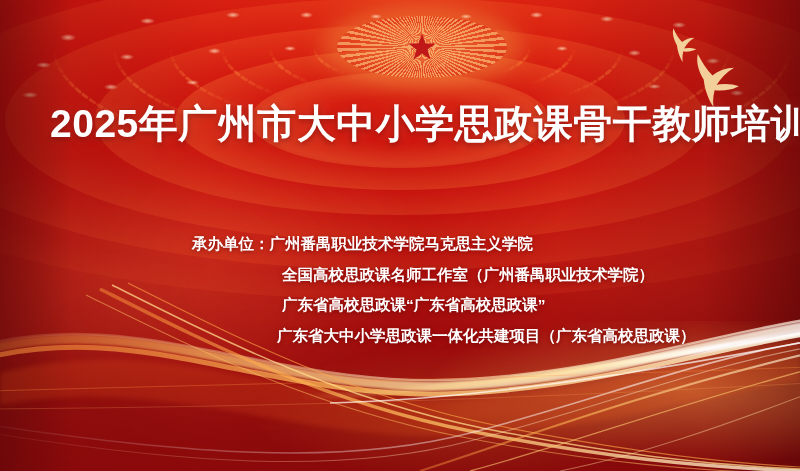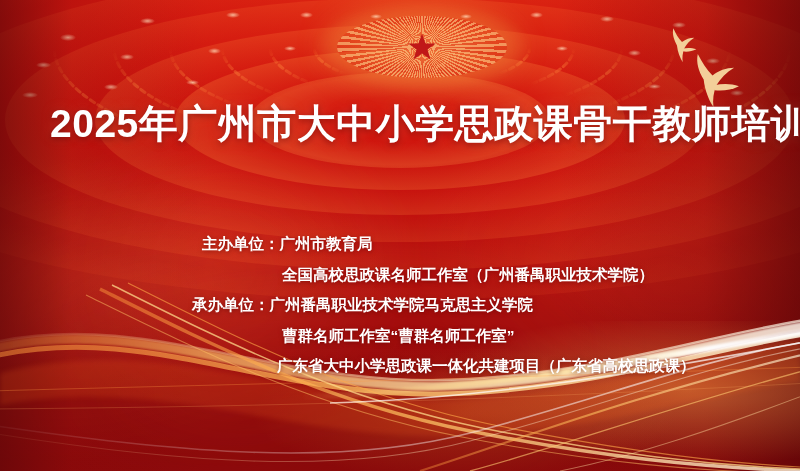--- a/index.html
+++ b/index.html
@@ -284,20 +284,19 @@
     <path d="M470,190 C560,166 670,126 810,88" stroke="#ffca72" stroke-width="1.3" fill="none" opacity=".6"></path>
     <path d="M560,190 C640,174 720,146 810,112" stroke="#ffdca0" stroke-width="1.1" fill="none" opacity=".45"></path>
 
     <path d="M-10,110 C200,104 420,100 810,86" stroke="#ff9c45" stroke-width=".9" fill="none" opacity=".35"></path>
     <path d="M-10,128 C220,126 440,122 810,102" stroke="#ffb066" stroke-width=".8" fill="none" opacity=".28"></path>
   </svg>
 
   <div class="title">2025年广州市大中小学思政课骨干教师培训</div>
 
   <div class="credits">
-    <div class="credit-line cl-1">主办单位：广州市教育局</div>
+    <div class="credit-line cl-2">承办单位：广州番禺职业技术学院马克思主义学院</div>
     <div class="credit-line cl-3">全国高校思政课名师工作室（广州番禺职业技术学院）</div>
-    <div class="credit-line cl-2">承办单位：广州番禺职业技术学院马克思主义学院</div>
-    <div class="credit-line cl-4">曹群名师工作室“曹群名师工作室”</div>
+    <div class="credit-line cl-4">广东省高校思政课“广东省高校思政课”</div>
     <div class="credit-line cl-5">广东省大中小学思政课一体化共建项目（广东省高校思政课）</div>
   </div>
 
 </div>
 
 </body></html>

